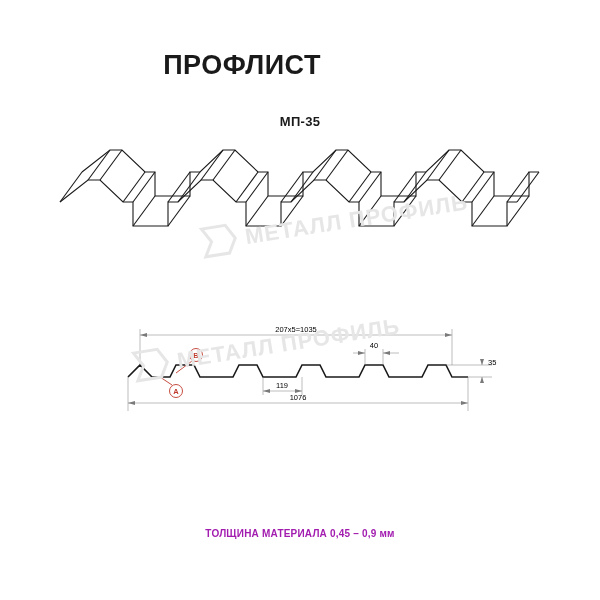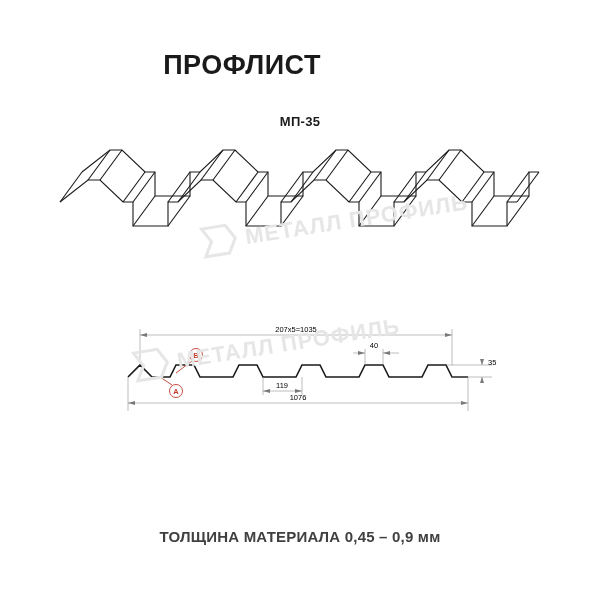--- a/index.html
+++ b/index.html
@@ -42,23 +42,23 @@
     color: #1a1a1a;
     letter-spacing: 0.3px;
     margin-top: 26px;
   }
   .footer-note {
     position: absolute;
     top: 528px;
     left: 0;
     width: 600px;
     text-align: center;
-    font-size: 15px;
-    font-weight: bold;
-    color: #404040;
+    font-size: 10px;
+    font-weight: bold;
+    color: #a21caf;
     letter-spacing: 0.2px;
   }
   .iso-wrap {
     position: absolute;
     top: 130px;
     left: 50px;
     width: 500px;
     height: 145px;
   }
   .dim-wrap {

